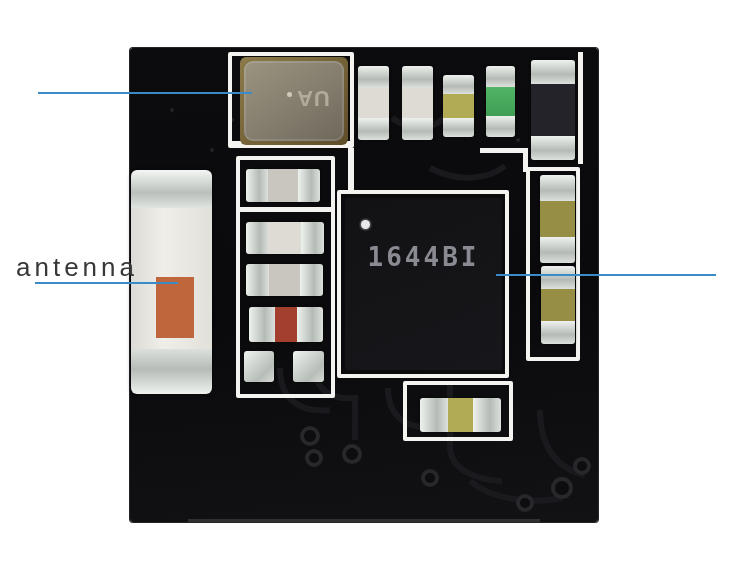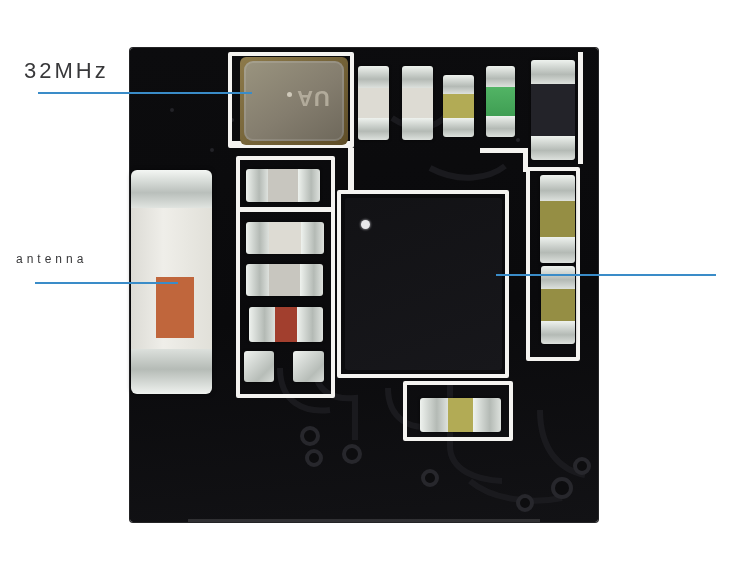--- a/index.html
+++ b/index.html
@@ -160,20 +160,21 @@
       <span class="cap cap-wide"></span>
       <span class="body" style="background:var(--component-red);"></span>
       <span class="cap cap-wide"></span>
     </div>
     <div class="pad" style="left:114px;top:303px;width:30px;height:31px;"></div>
     <div class="pad" style="left:163px;top:303px;width:31px;height:31px;"></div>
 
     <div class="chip">
       <span class="chip-pin1"></span>
       <div class="chip-marking">
+        <div>1644BI</div>
       </div>
     </div>
 
     <div class="smd v" style="left:410px;top:127px;width:35px;height:88px;">
       <span class="cap"></span>
       <span class="body" style="background:var(--component-olive);"></span>
       <span class="cap"></span>
     </div>
     <div class="smd v" style="left:411px;top:218px;width:34px;height:78px;">
       <span class="cap"></span>
@@ -191,21 +192,20 @@
       <div class="ant-cap-top"></div>
       <div class="ant-body">
         <div class="ant-pad"></div>
       </div>
       <div class="ant-cap-bottom"></div>
     </div>
 
     <div class="module-edge"></div>
   </div>
 
-  <div class="callout-label" style="left:24px;top:58px;font-size:22px;letter-spacing:3px;">32MHz</div>
   <div class="callout-line" style="left:38px;top:92px;width:214px;"></div>
 
-  <div class="callout-label" style="left:16px;top:252px;font-size:12px;letter-spacing:4px;">antenna</div>
+  <div class="callout-label" style="left:16px;top:252px;font-size:26px;letter-spacing:4px;">antenna</div>
   <div class="callout-line" style="left:35px;top:282px;width:143px;"></div>
 
   <div class="callout-line" style="left:496px;top:274px;width:220px;"></div>
 
 </div>
 
 </body></html>

